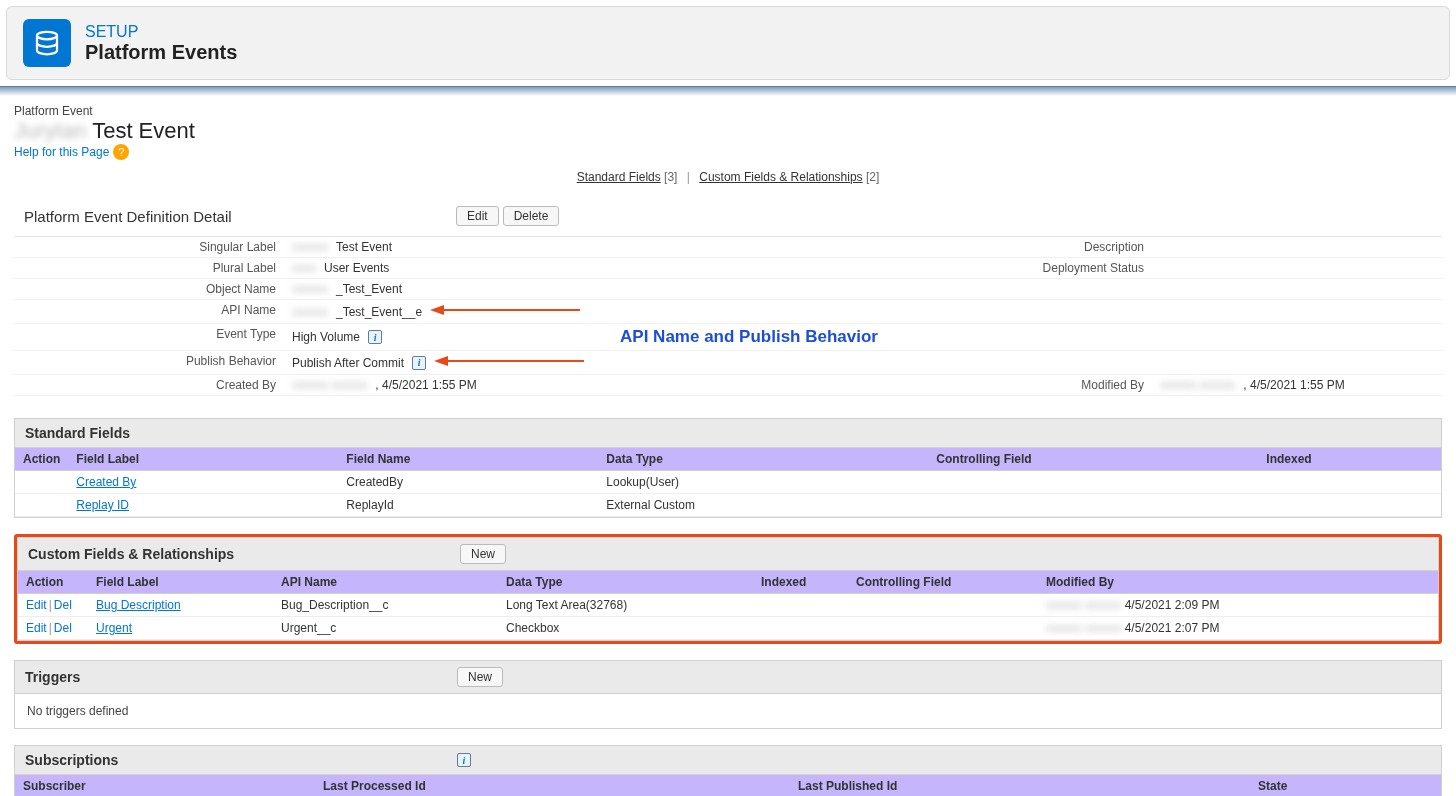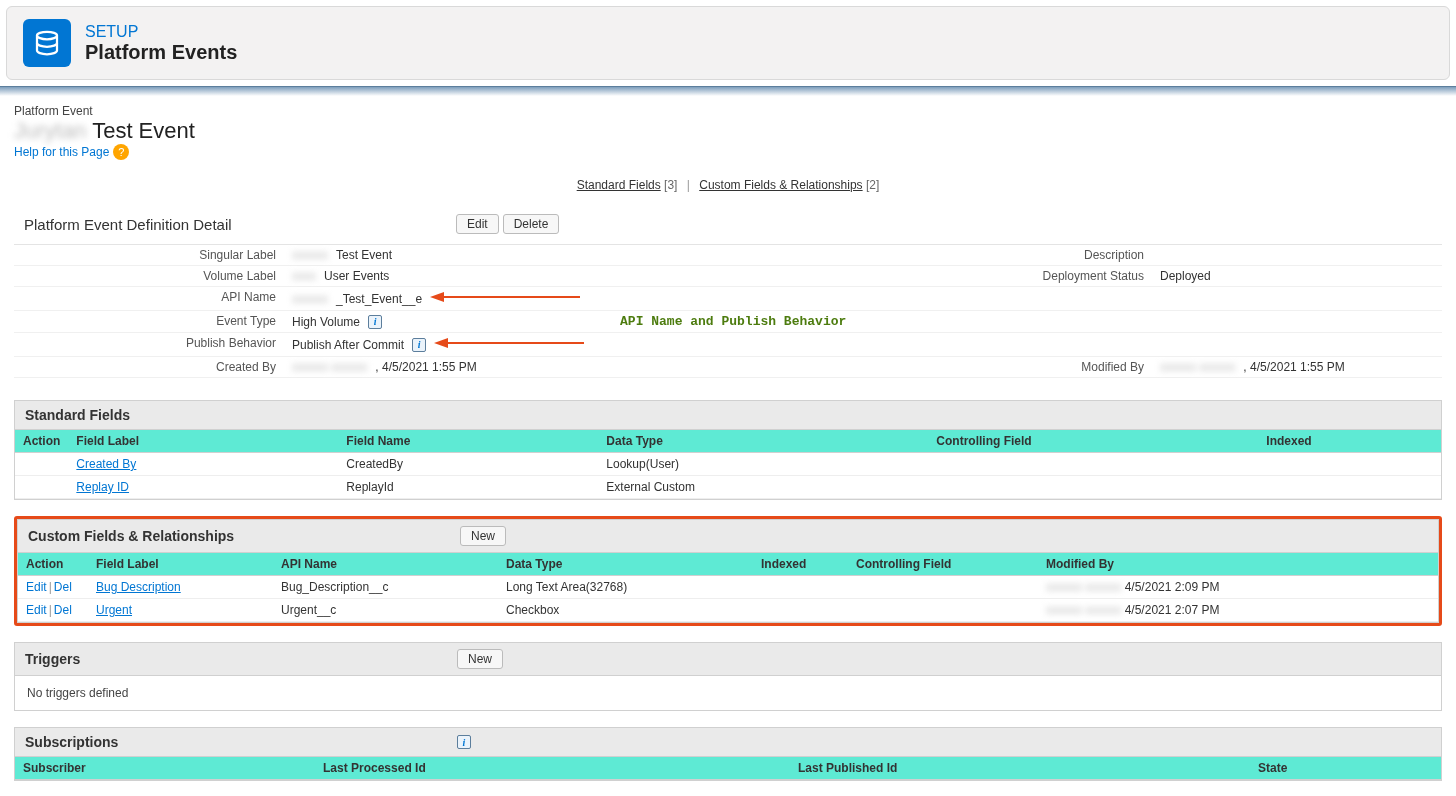--- a/index.html
+++ b/index.html
@@ -12,46 +12,46 @@
 .header-title { font-size: 20px; font-weight: 700; color: #222; text-align: right; }
 .page-separator { height: 10px; background: linear-gradient(#7d9dbb, #fff); border-top: 1px solid #5c7e9c; }
 .content { padding: 8px 14px 20px 14px; }
 .page-top { display: flex; justify-content: space-between; align-items: flex-start; flex-direction: column; }
 .page-top-left { }
 .record-type { font-size: 12px; color: #444; }
 .record-title { font-size: 22px; font-weight: 400; color: #222; display: flex; align-items: center; gap: 6px; }
 .blur-text { color: #bbb; filter: blur(3px); }
 .help-link { color: #0176d3; font-size: 12px; display: flex; align-items: center; gap: 4px; }
 .help-link-icon { width: 16px; height: 16px; background: #ffa500; border-radius: 50%; color: #fff; font-size: 11px; display: inline-flex; align-items: center; justify-content: center; }
-.anchors { text-align: center; font-size: 12px; margin: 18px 0 16px 0; }
+.anchors { text-align: center; font-size: 12px; margin: 10px 0 16px 0; }
 .anchors a { color: #333; text-decoration: underline; }
 .anchors .count { color: #666; }
 .anchors .sep { color: #999; margin: 0 6px; }
 .detail-panel { padding: 0 0 6px 0; margin-top: 16px; }
 .detail-title-row { display: flex; align-items: center; gap: 12px; padding: 6px 0 10px 10px; }
 .detail-title { font-size: 15px; font-weight: 400; color: #333; flex: 0 0 420px; }
 .detail-buttons { display: flex; gap: 4px; }
 .btn { background: #f7f7f7; border: 1px solid #bbb; border-radius: 3px; padding: 2px 10px; font-size: 12px; color: #333; cursor: pointer; }
 .detail-rows { border-top: 1px solid #e4e4e4; }
 .detail-row { display: flex; border-bottom: 1px solid #f0f0f0; font-size: 12px; }
 .detail-cell-label { width: 270px; text-align: right; color: #555; padding: 3px 8px 3px 0; }
 .detail-cell-value { flex: 1; padding: 3px 8px; display: flex; align-items: center; gap: 8px; }
 .two-col { display: flex; }
 .two-col > div { display: flex; }
 .two-col .left { flex: 1; }
 .two-col .right { flex: 0 0 450px; }
 .info-ico { width: 14px; height: 14px; border: 1px solid #5c7e9c; border-radius: 2px; color: #0176d3; font-size: 10px; display: inline-flex; align-items: center; justify-content: center; font-style: italic; font-family: serif; font-weight: bold; background: #eaf3fb; }
 .arrow-svg { display: inline-block; vertical-align: middle; }
-.annot-text { color: #4d7c0f; font-weight: 700; font-size: 13px; font-family: Liberation Mono, monospace; }
+.annot-text { color: #1d4ed8; font-weight: 700; font-size: 17px; }
 .section { margin-top: 16px; border: 1px solid #d0d0d0; }
 .section-hd { background: #eaeaea; border-bottom: 1px solid #d0d0d0; padding: 6px 10px; font-size: 14px; font-weight: 700; display: flex; align-items: center; gap: 12px; }
 .section-hd .title { flex: 0 0 420px; }
 .section-hd .info-ico { margin-left: 0; }
 table.data { width: 100%; border-collapse: collapse; font-size: 12px; }
-table.data th { text-align: left; background: #5eead4; border-bottom: 1px solid #d0d0d0; padding: 4px 8px; font-weight: 700; color: #333; }
+table.data th { text-align: left; background: #c4b5fd; border-bottom: 1px solid #d0d0d0; padding: 4px 8px; font-weight: 700; color: #333; }
 table.data td { padding: 4px 8px; border-bottom: 1px solid #eee; }
 table.data a { color: #0176d3; text-decoration: underline; }
 .link-u { color: #333; text-decoration: underline; cursor: pointer; }
 .highlight-box { border: 3px solid #e64a19; border-radius: 3px; margin-top: 16px; }
 .highlight-box .section { margin-top: 0; border: 1px solid #d0d0d0; }
 .no-data { padding: 10px 12px; color: #444; font-size: 12px; }
 .action-link { color: #0176d3; }
 .action-sep { color: #999; margin: 0 2px; }
 .blur-inline { color: #bbb; filter: blur(3px); display: inline-block; }
 </style>
@@ -117,30 +117,36 @@
                 <span>Test Event</span>
               </div>
           </div>
           <div class="right">
             <div class="detail-cell-label" style="width:160px">Description</div>
             <div class="detail-cell-value"></div>
           </div>
         </div>
         <div class="detail-row two-col">
           <div class="left">
-            <div class="detail-cell-label">Volume Label</div>
+            <div class="detail-cell-label">Plural Label</div>
             <div class="detail-cell-value">
                 <span class="blur-inline">xxxx</span> 
                 <span>User Events</span>
               </div>
           </div>
           <div class="right">
             <div class="detail-cell-label" style="width:160px">Deployment Status</div>
-            <div class="detail-cell-value">Deployed</div>
-          </div>
+          </div>
+        </div>
+        <div class="detail-row">
+          <div class="detail-cell-label">Object Name</div>
+          <div class="detail-cell-value">
+              <span class="blur-inline">xxxxxx</span>
+              <span>_Test_Event</span>
+            </div>
         </div>
         <div class="detail-row">
           <div class="detail-cell-label">API Name</div>
           <div class="detail-cell-value">
             <span class="blur-inline">xxxxxx</span>
               <span>_Test_Event__e</span>
             <span class="arrow-svg">
               <svg width="150" height="14">
                   <line x1="150" y1="7" x2="10" y2="7" stroke="#e64a19" stroke-width="2"></line>
                   <polygon points="0,7 14,2 14,12" fill="#e64a19"></polygon>

